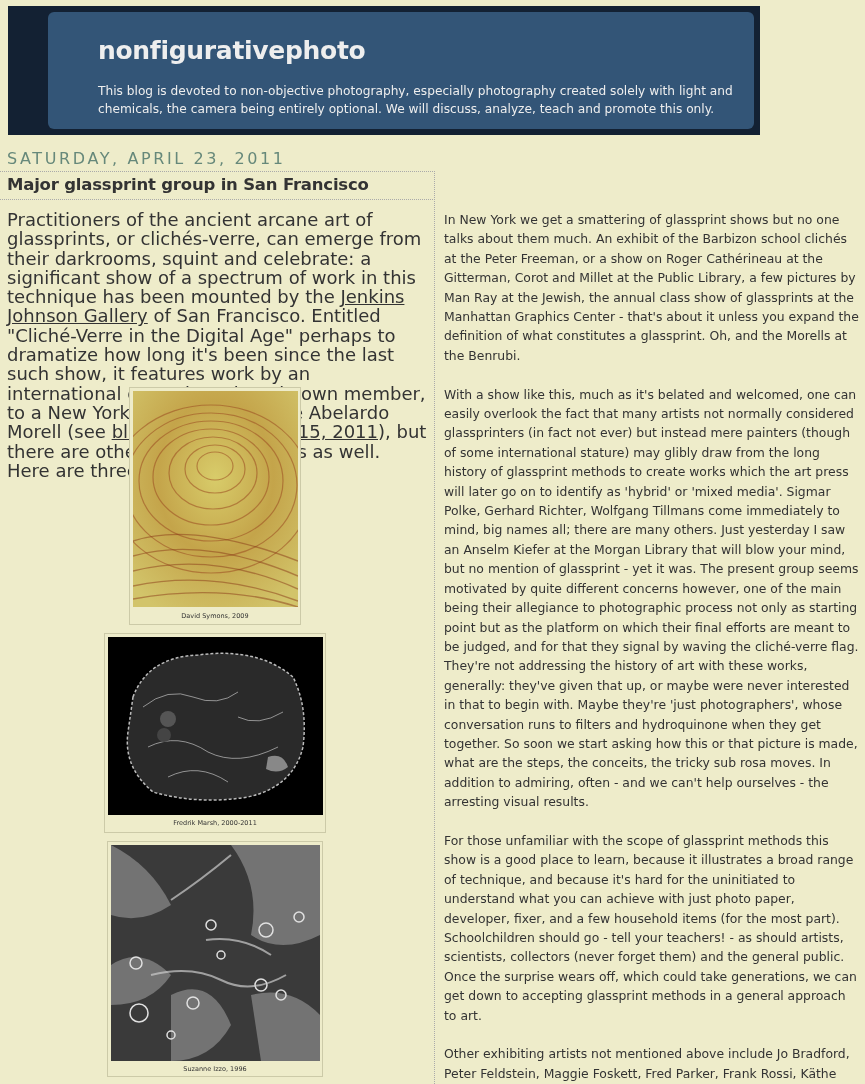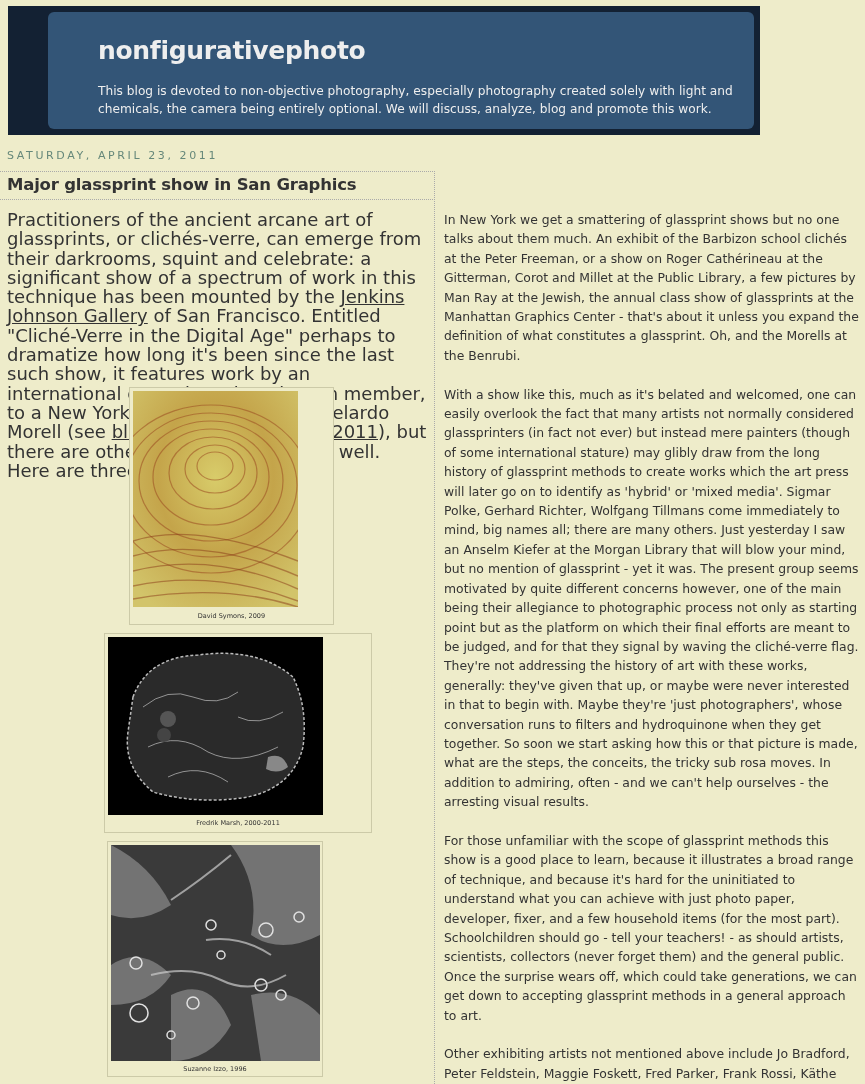--- a/index.html
+++ b/index.html
@@ -23,21 +23,21 @@
     font-family: "DejaVu Sans", sans-serif; font-weight: bold;
     font-size: 25px; color: #eeeeee; letter-spacing: -0.3px;
     text-decoration: none;
   }
   .blog-description {
     position: absolute; left: 50px; top: 70px; width: 640px; margin: 0;
     font-size: 12.2px; line-height: 18px; color: #eeeeee;
   }
   .date-header {
     position: absolute; left: 7px; top: 149px; margin: 0;
-    font-size: 11px; letter-spacing: 2.6px; color: #66887a;
+    font-size: 16px; letter-spacing: 2.6px; color: #66887a;
     text-transform: uppercase; font-weight: normal;
   }
   .post-outer {
     position: absolute; left: 0; top: 171px; width: 435px; height: 913px;
     border-top: 1px dotted #aaaaaa; border-right: 1px dotted #aaaaaa;
     box-sizing: border-box;
   }
   .post-title {
     position: absolute; left: 7px; top: 175px; margin: 0;
     font-size: 16.5px; font-weight: bold; color: #333333; letter-spacing: -0.2px;
@@ -59,45 +59,45 @@
   .col-right p { margin: 0 0 19.4px 0; }
   .figure {
     position: absolute; background: #eeecca; border: 1px solid #cccaa8;
     box-sizing: border-box;
   }
   .figure .art { position: absolute; left: 3px; top: 3px; overflow: hidden; }
   .figure .caption {
     position: absolute; left: 0; right: 0; text-align: center;
     font-size: 6.5px; color: #333333;
   }
-  #fig1 { left: 129px; top: 387px; width: 205px; height: 238px; }
+  #fig1 { left: 129px; top: 387px; width: 172px; height: 238px; }
   #fig1 .art { width: 165px; height: 216px; }
   #fig1 .caption { top: 224px; }
-  #fig2 { left: 104px; top: 633px; width: 268px; height: 200px; }
+  #fig2 { left: 104px; top: 633px; width: 222px; height: 200px; }
   #fig2 .art { width: 215px; height: 178px; background: #000; }
   #fig2 .caption { top: 185px; }
   #fig3 { left: 107px; top: 841px; width: 216px; height: 236px; }
   #fig3 .art { width: 209px; height: 216px; }
   #fig3 .caption { top: 223px; }
   .art svg { display: block; }
 </style>
 </head>
 <body>
 
 <div class="header-outer">
   <div class="header-inner">
     <h1 class="blog-title">nonfigurativephoto</h1>
-    <p class="blog-description">This blog is devoted to non-objective photography, especially photography created solely with light and chemicals, the camera being entirely optional. We will discuss, analyze, blog and promote this work.</p>
+    <p class="blog-description">This blog is devoted to non-objective photography, especially photography created solely with light and chemicals, the camera being entirely optional. We will discuss, analyze, teach and promote this only.</p>
   </div>
 </div>
 
 <h2 class="date-header">Saturday, April 23, 2011</h2>
 
 <div class="post-outer"></div>
-<h3 class="post-title">Major glassprint show in San Graphics</h3>
+<h3 class="post-title">Major glassprint group in San Francisco</h3>
 <div class="title-divider"></div>
 
 <div class="col-left">
   <p><span>Practitioners of the ancient arcane art of glassprints, or clichés-verre, can emerge from their darkrooms, squint and celebrate: a significant show of a spectrum of work in this technique has been mounted by the </span><a class="post-link" href="#">Jenkins Johnson Gallery</a><span> of San Francisco.  Entitled "Cliché-Verre in the Digital Age" perhaps to dramatize how long it's been since the last such show, it features work by an international cast whose best-known member, to a New York audience, must be Abelardo Morell (see </span><a class="post-link" href="#">blog post of January 15, 2011</a><span>), but there are other fine contributions as well.  Here are three of them:</span></p>
 </div>
 
 <div class="figure" id="fig1">
   <div class="art">
     <svg width="165" height="216" viewBox="0 0 165 216">
       <defs>

